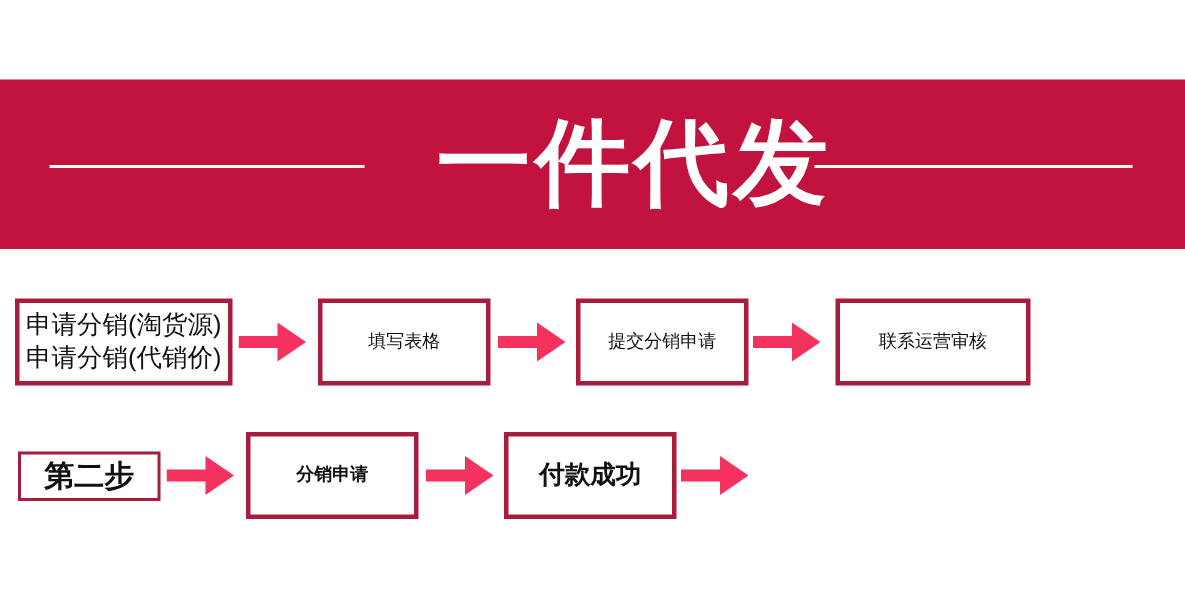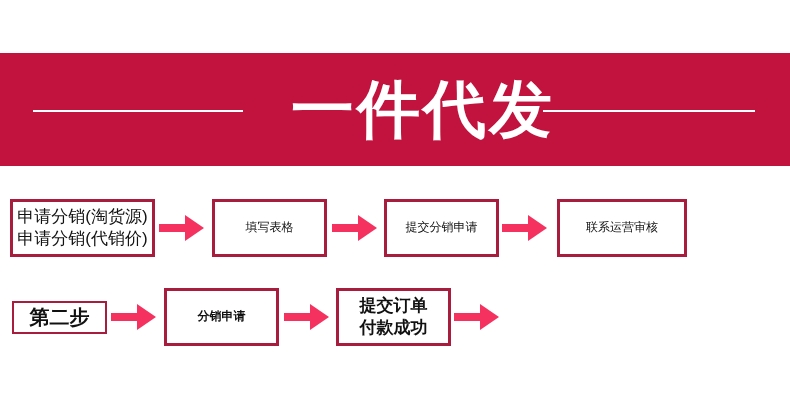--- a/index.html
+++ b/index.html
@@ -115,21 +115,20 @@
       <polygon points="26,0 45,13 26,26"></polygon>
     </svg>
     <div class="flow-box b2">
       <span class="line">分销申请</span>
     </div>
     <svg class="arrow a2" viewBox="0 0 45 26">
       <rect x="0" y="9" width="27" height="8"></rect>
       <polygon points="26,0 45,13 26,26"></polygon>
     </svg>
     <div class="flow-box two-line b3">
-      <span class="line">提交订单</span>
       <span class="line">付款成功</span>
     </div>
     <svg class="arrow a3" viewBox="0 0 45 26">
       <rect x="0" y="9" width="27" height="8"></rect>
       <polygon points="26,0 45,13 26,26"></polygon>
     </svg>
   </div>
 
 </div>
 

